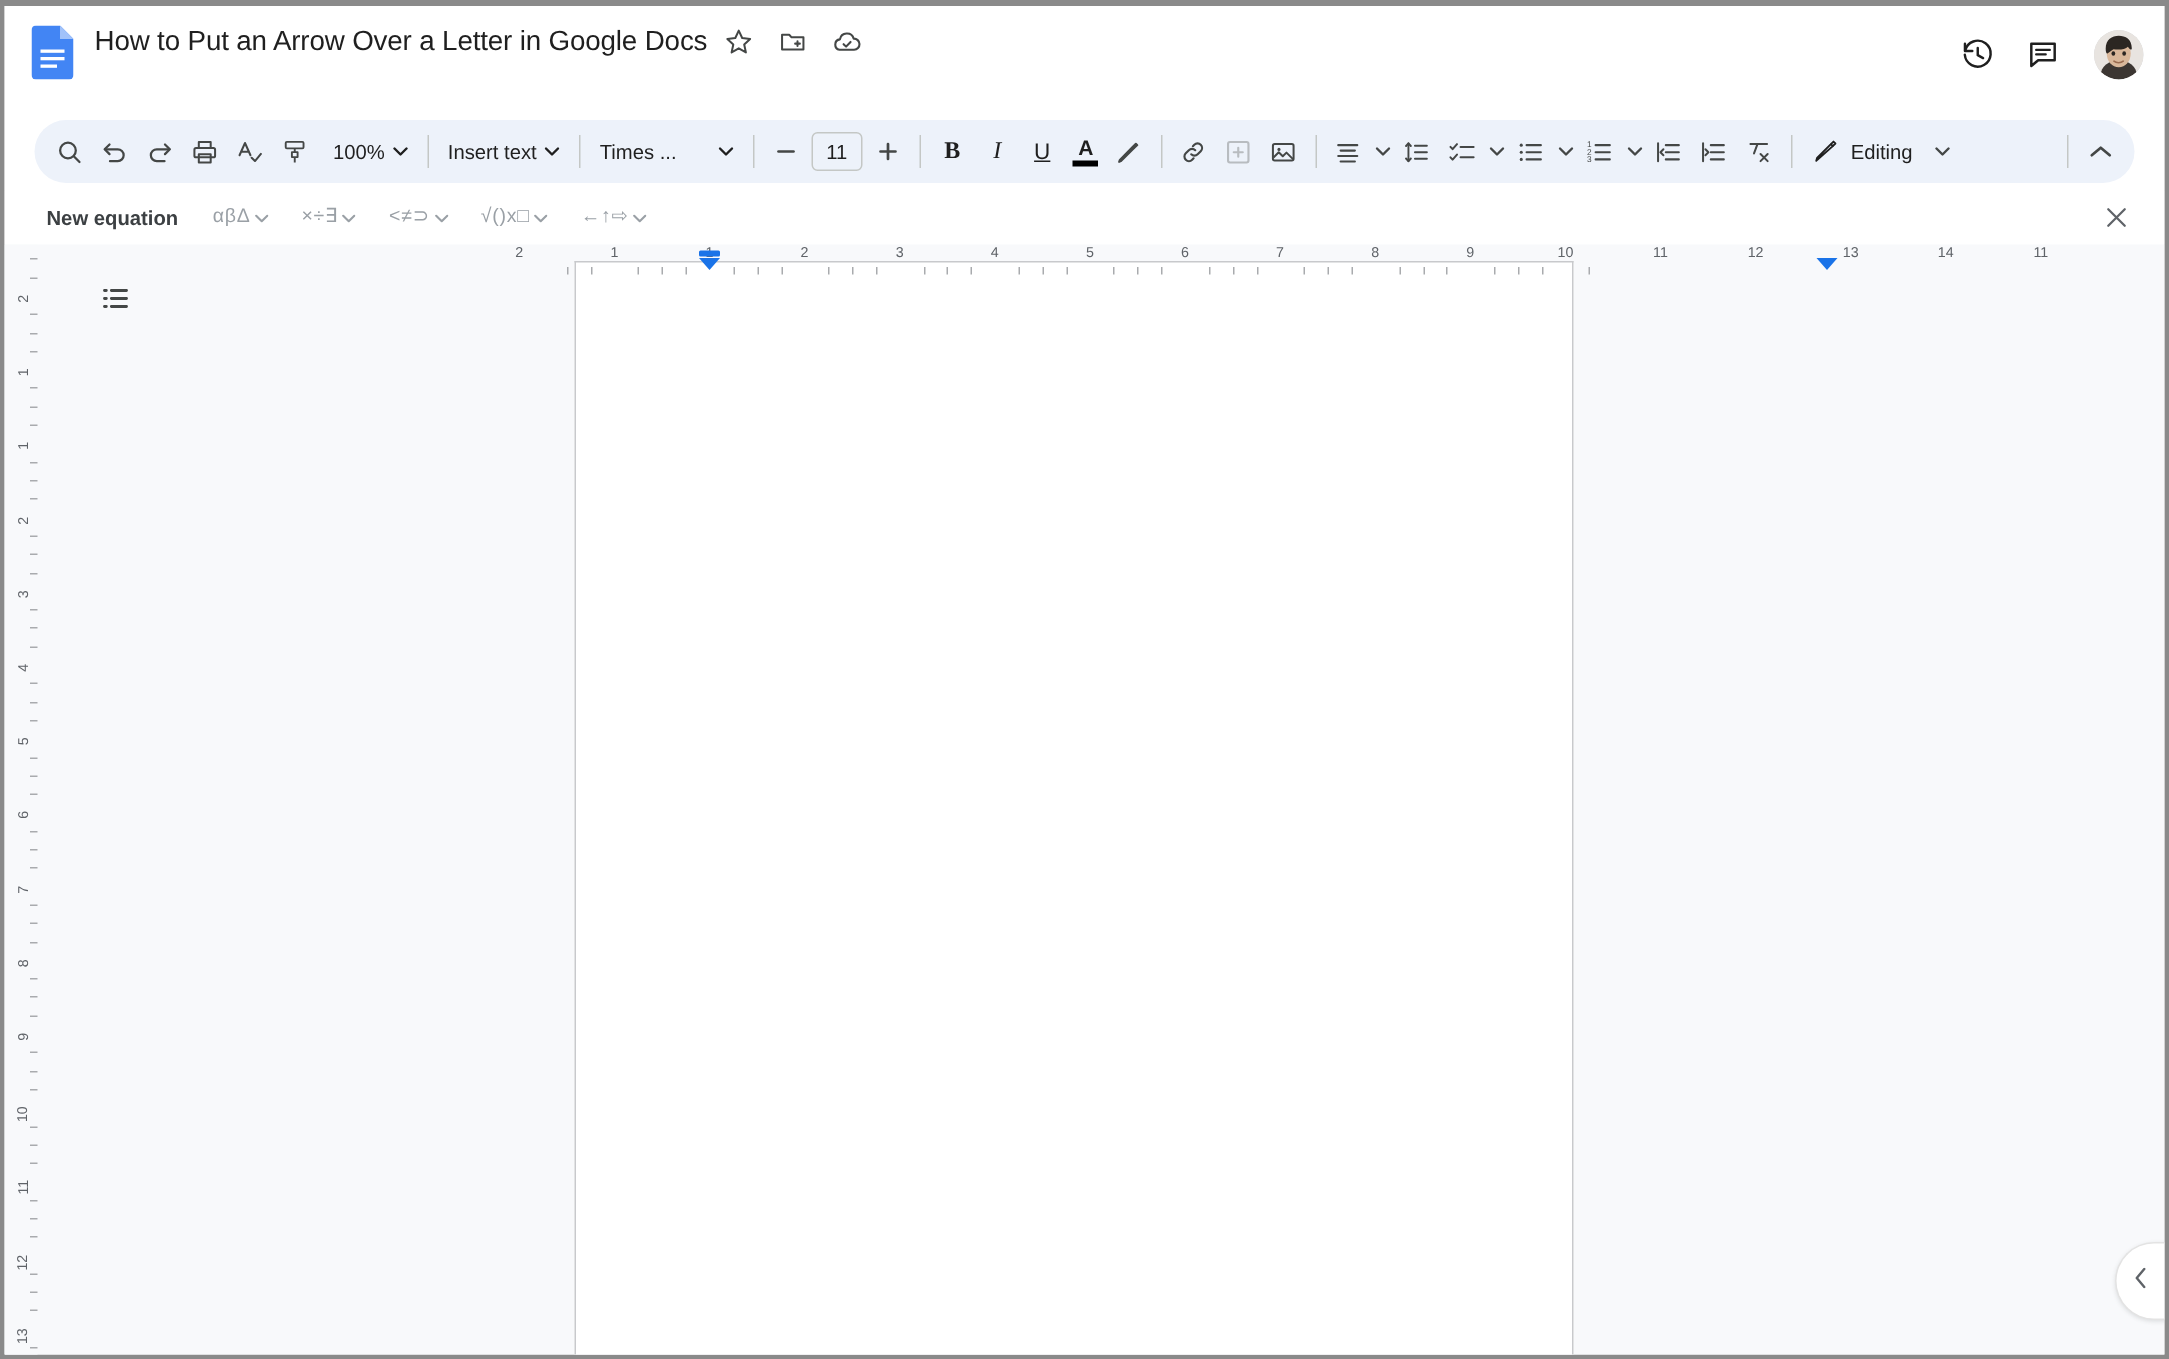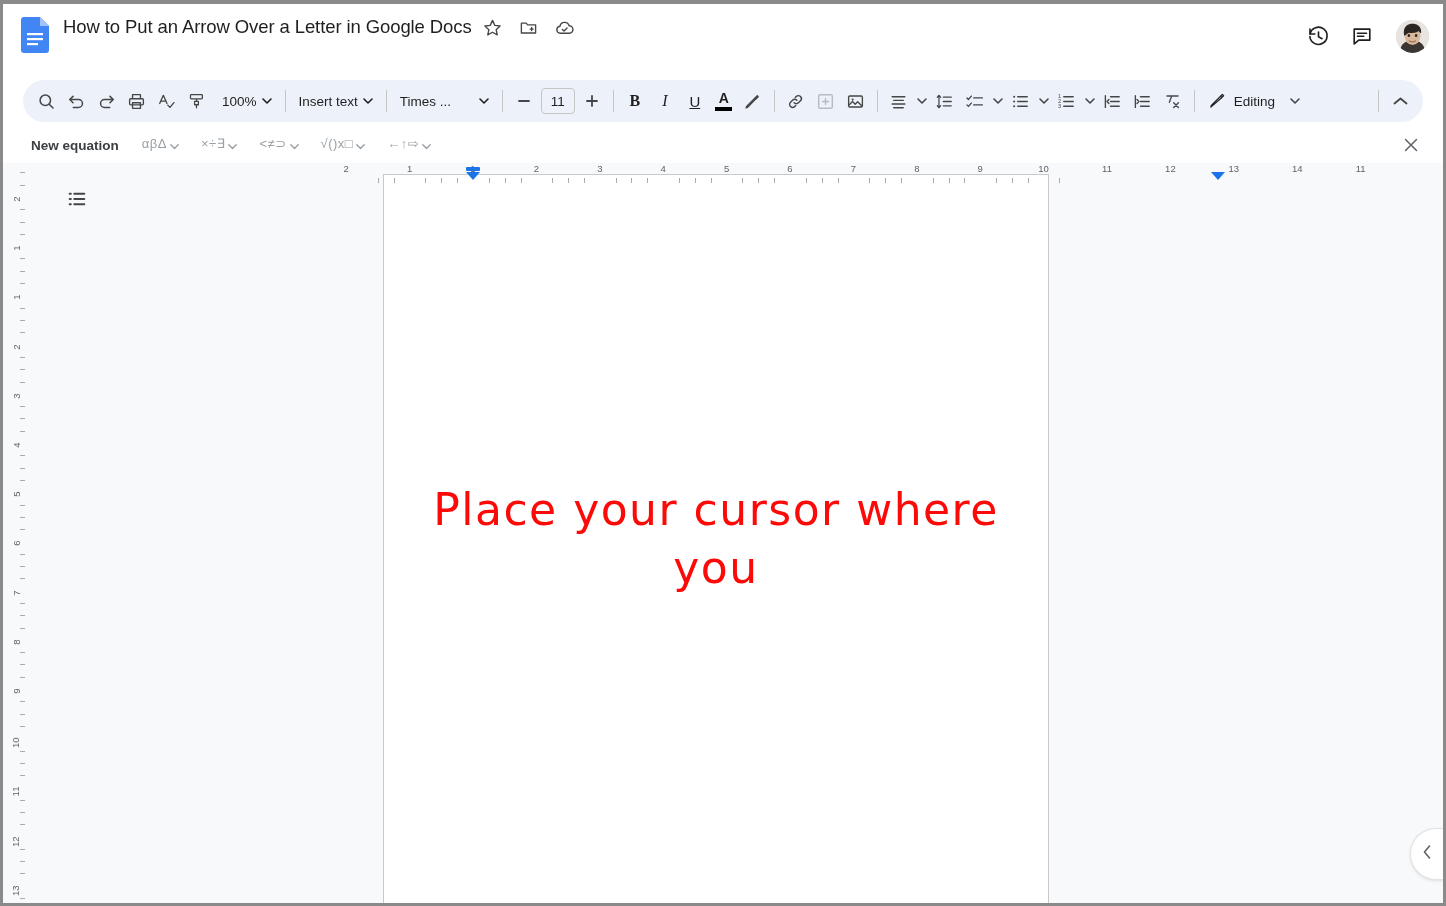--- a/index.html
+++ b/index.html
@@ -771,21 +771,20 @@
         <svg width="22" height="22" viewBox="0 0 24 24" stroke="currentColor" stroke-width="2.1" stroke-linecap="round">
           <path d="M9 6.2h11M9 12h11M9 17.8h11"></path>
           <path d="M4 6.2h1.3M4 12h1.3M4 17.8h1.3"></path>
         </svg>
       </div>
     </div>
 
     <div class="page-col">
       <div class="page">
         <div class="annot">
-          <div class="l1">Place your cursor where you</div>
         </div>
       </div>
     </div>
 
     <div class="hruler">
       <div class="hruler-band" id="hruler-band">
           <div class="hnum" style="left: -24.8px;">2</div>
           <div class="hnum" style="left: 38.6px;">1</div>
           <div class="hnum" style="left: 102px;">1</div>
           <div class="hnum" style="left: 165.4px;">2</div>

